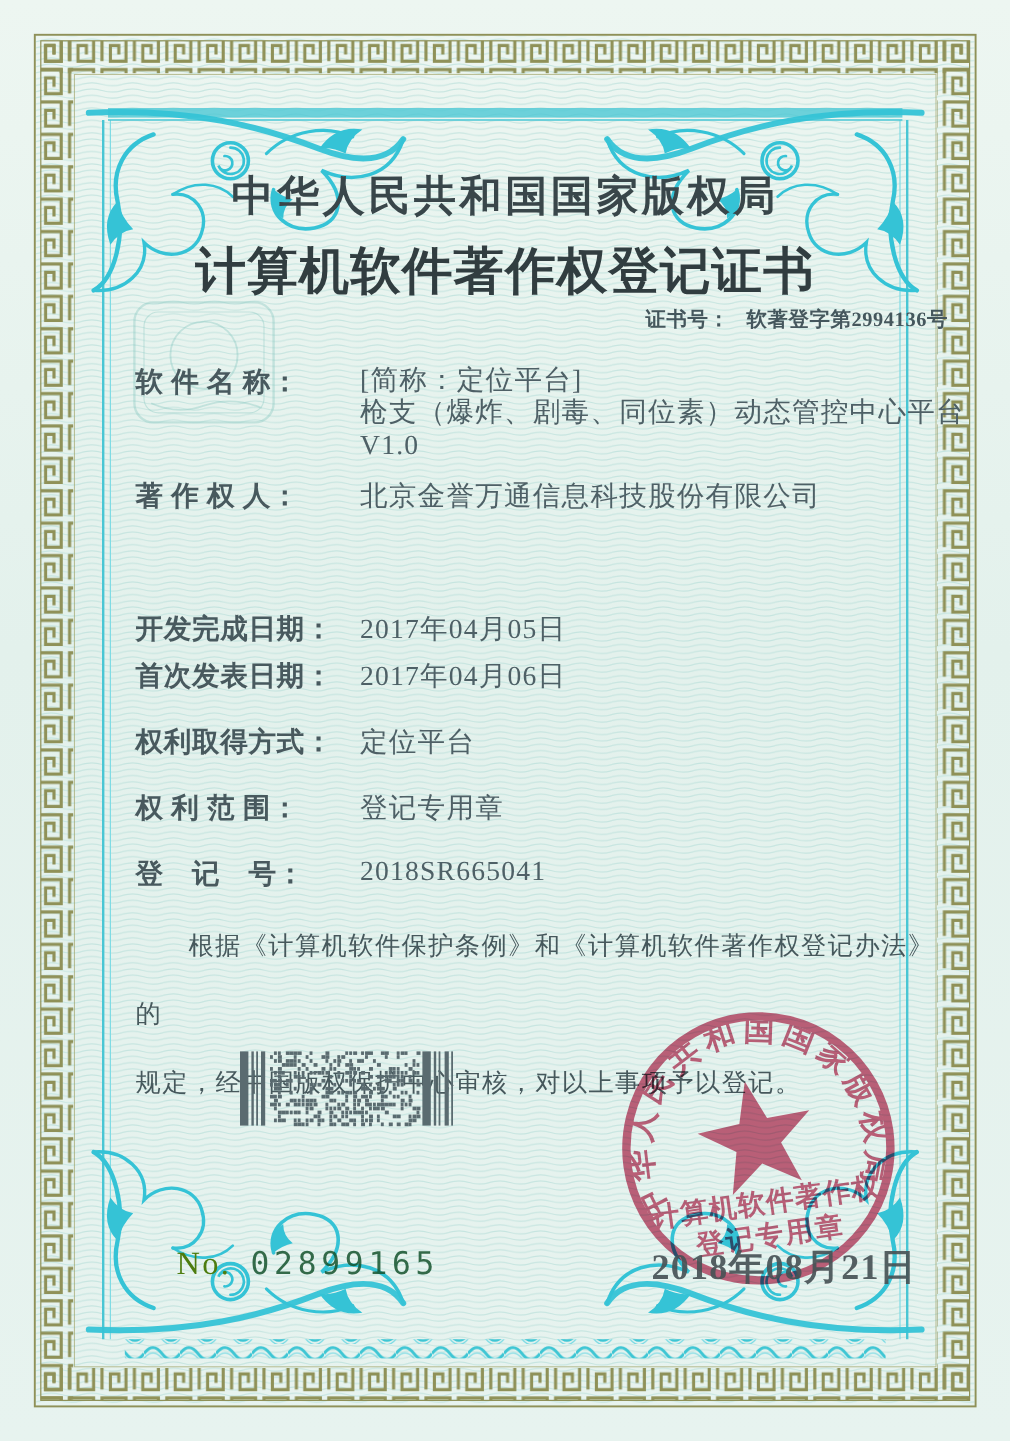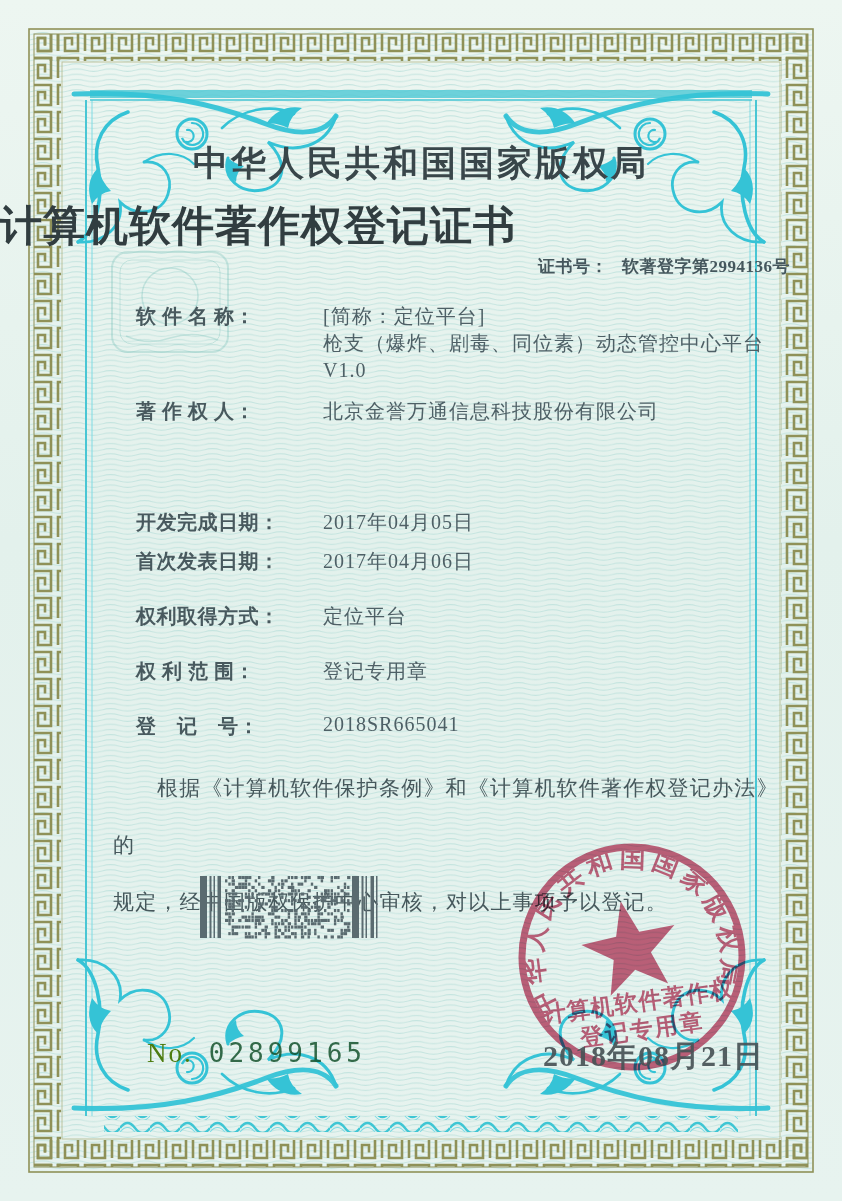--- a/index.html
+++ b/index.html
@@ -14,32 +14,32 @@
   .textlayer{z-index:2;}
   .seal-layer{z-index:3;mix-blend-mode:multiply;}
   .above-seal{z-index:4;}
 
   .authority{
     position:absolute;top:140px;left:0;width:842px;text-align:center;
     font-size:35px;font-weight:600;letter-spacing:3px;color:#39464a;
     white-space:nowrap;
   }
   .cert-title{
-    position:absolute;top:198px;left:0;width:842px;
+    position:absolute;top:198px;left:0;width:842px;text-align:center;
     font-size:42px;font-weight:700;letter-spacing:1px;color:#313d40;
     white-space:nowrap;
   }
   .cert-no{
     position:absolute;top:255px;right:52px;
     font-size:17px;font-weight:700;color:#45575d;letter-spacing:.5px;
     white-space:nowrap;
   }
   .cert-no .gap{display:inline-block;width:14px;}
 
-  .row{position:absolute;left:113px;font-size:20px;color:#4c5f64;white-space:nowrap;margin-left:23px;}
+  .row{position:absolute;left:113px;font-size:23px;color:#4c5f64;white-space:nowrap;}
   .row .lbl{font-weight:600;color:#48595e;letter-spacing:.5px;}
   .row .val{position:absolute;left:187px;top:0;letter-spacing:1px;color:#4e6066;}
   .row .val-multi{position:absolute;left:187px;top:0;}
   .row .val-multi div{line-height:27px;letter-spacing:1px;color:#4e6066;}
 
   .statement{
     position:absolute;left:113px;top:760px;width:680px;
     font-size:21px;line-height:57px;letter-spacing:1.2px;color:#46585c;
   }
   .statement .indent{text-indent:44px;}

